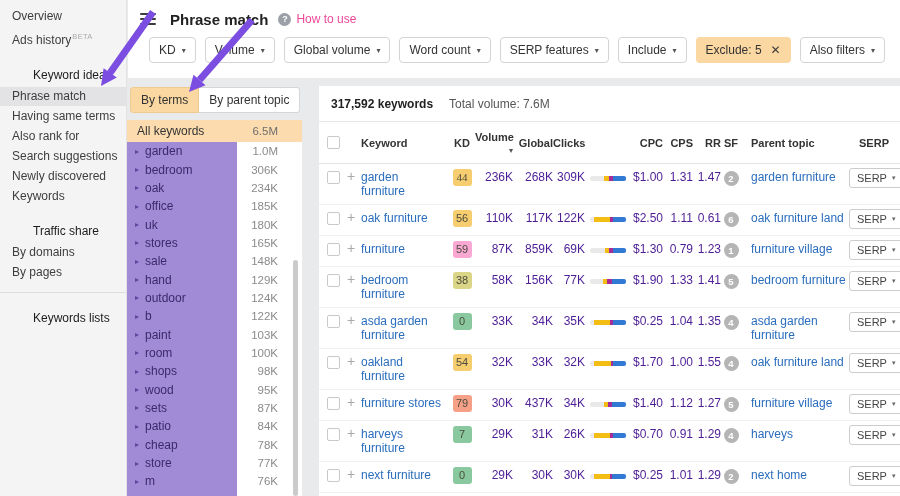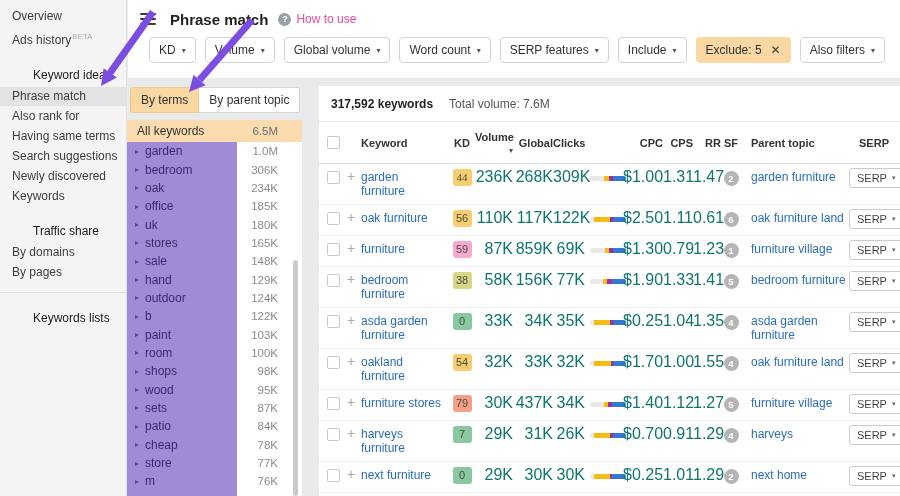--- a/index.html
+++ b/index.html
@@ -70,21 +70,21 @@
   .r { text-align:right; }
   .ctr { text-align:center; }
   .trow { padding-top:6px; padding-bottom:6px; border-bottom:1px solid #eef0f1; line-height:14px; }
   .checkbox { display:inline-block; width:13px; height:13px; border:1px solid #c9c9c9;
               border-radius:2px; background:#fff; cursor:pointer; margin-top:1px; }
   .plus { color:#a9a9a9; font-size:14px; line-height:13px; cursor:pointer; }
   .kw, .parent { color:#2a6dbd; white-space:pre-line; cursor:pointer; text-decoration:none; font-size:12px; }
   .parent { padding-left:10px; display:block; }
   .kd-badge { display:inline-block; min-width:19px; padding:0 3px; height:17px; line-height:17px;
               border-radius:3px; text-align:center; font-size:11px; color:#4c4c3e; margin-top:-1px; }
-  .num { font-size:16px; color:#0f766e; }
+  .num { font-size:12px; color:#4c1d95; }
   .bar-track { display:inline-flex; width:36px; height:5px; border-radius:2px; overflow:hidden;
                margin-left:5px; margin-top:5px; }
   .bar-track .seg { height:100%; }
   .sf-badge { display:inline-block; width:15px; height:15px; border-radius:50%; background:#b5b5b5;
               color:#fff; font-size:9.5px; font-weight:bold; text-align:center; line-height:15px; margin-top:1px; }
   .serp-btn { display:inline-flex; align-items:center; gap:5px; border:1px solid #cccccc;
               border-radius:3px; background:#fff; padding:3px 7px; font-size:11px; color:#444;
               cursor:pointer; font-family:inherit; margin-top:-2px; }
   .serp-btn .caret { font-size:7px; color:#666; }
 
@@ -152,24 +152,24 @@
       <div class="side-item">
     <span>Ads history</span><span class="side-badge">BETA</span>
   </div>
       <div class="side-header">
     <span>Keyword ideas</span>
   </div>
       <div class="side-item sel">
     <span>Phrase match</span>
   </div>
       <div class="side-item">
+    <span>Having same terms</span>
+  </div>
+      <div class="side-item">
     <span>Also rank for</span>
-  </div>
-      <div class="side-item">
-    <span>Having same terms</span>
   </div>
       <div class="side-item">
     <span>Search suggestions</span>
   </div>
       <div class="side-item">
     <span>Newly discovered</span>
   </div>
       <div class="side-item">
     <span>Keywords</span>
   </div>

